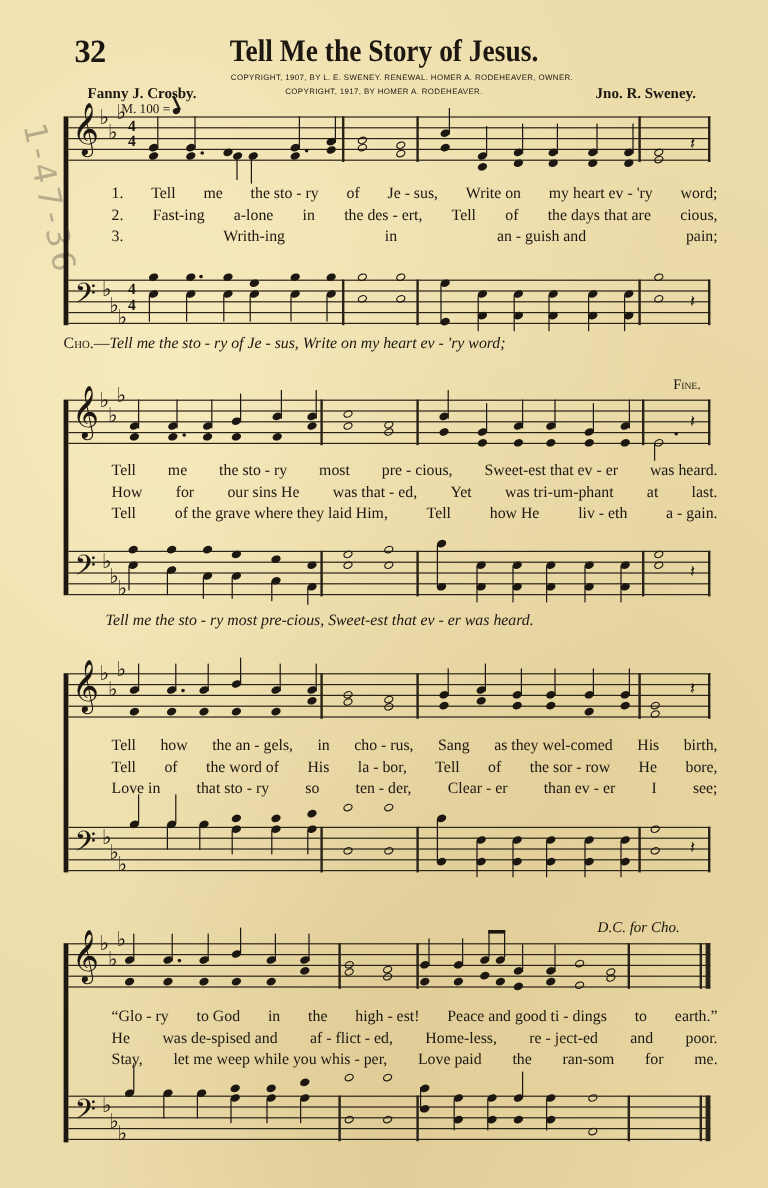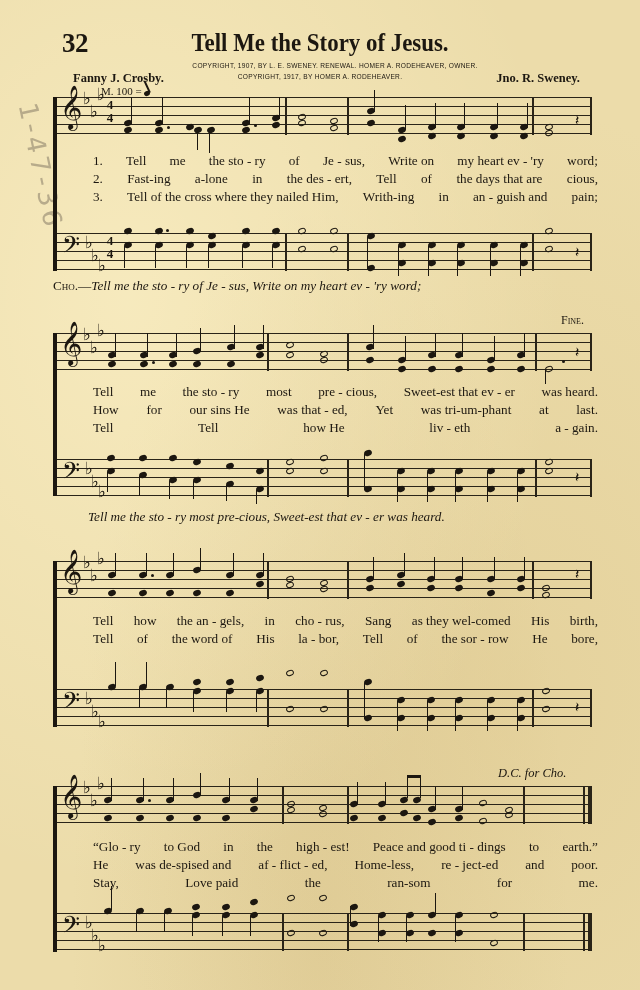--- a/index.html
+++ b/index.html
@@ -147,21 +147,20 @@
       <span>a-lone</span>
       <span>in</span>
       <span>the des - ert,</span>
       <span>Tell</span>
       <span>of</span>
       <span>the days that are</span>
       <span>cious,</span>
   </div>
   <div>
     <span>3.</span>
-      <span>Tell of the cross where they nailed Him,</span>
       <span>Writh-ing</span>
       <span>in</span>
       <span>an - guish and</span>
       <span>pain;</span>
   </div>
 </div>
 
 <div class="staff" style="top:233px; width:535px;">
   <div class="line" style="top:0"></div>
     <div class="line" style="top:9px"></div>
@@ -308,20 +307,21 @@
       <span>for</span>
       <span>our sins He</span>
       <span>was that - ed,</span>
       <span>Yet</span>
       <span>was tri-um-phant</span>
       <span>at</span>
       <span>last.</span>
   </div>
   <div>
     <span>Tell</span>
+      <span>of the grave where they laid Him,</span>
       <span>Tell</span>
       <span>how He</span>
       <span>liv - eth</span>
       <span>a - gain.</span>
   </div>
 </div>
 
 <div class="staff" style="top:459px; width:535px;">
   <div class="line" style="top:0"></div>
     <div class="line" style="top:9px"></div>
@@ -460,20 +460,30 @@
     <span>Tell</span>
       <span>of</span>
       <span>the word of</span>
       <span>His</span>
       <span>la - bor,</span>
       <span>Tell</span>
       <span>of</span>
       <span>the sor - row</span>
       <span>He</span>
       <span>bore,</span>
+  </div>
+  <div>
+    <span>Love in</span>
+      <span>that sto - ry</span>
+      <span>so</span>
+      <span>ten - der,</span>
+      <span>Clear - er</span>
+      <span>than ev - er</span>
+      <span>I</span>
+      <span>see;</span>
   </div>
 </div>
 
 <div class="staff" style="top:689px; width:535px;">
   <div class="line" style="top:0"></div>
     <div class="line" style="top:9px"></div>
     <div class="line" style="top:18px"></div>
     <div class="line" style="top:27px"></div>
     <div class="line" style="top:36px"></div>
   <div class="bar" style="left:210px"></div>
@@ -607,20 +617,21 @@
     <span>He</span>
       <span>was de-spised and</span>
       <span>af - flict - ed,</span>
       <span>Home-less,</span>
       <span>re - ject-ed</span>
       <span>and</span>
       <span>poor.</span>
   </div>
   <div>
     <span>Stay,</span>
+      <span>let me weep while you whis - per,</span>
       <span>Love paid</span>
       <span>the</span>
       <span>ran-som</span>
       <span>for</span>
       <span>me.</span>
   </div>
 </div>
 
 <div class="staff" style="top:913px; width:535px;">
   <div class="line" style="top:0"></div>

